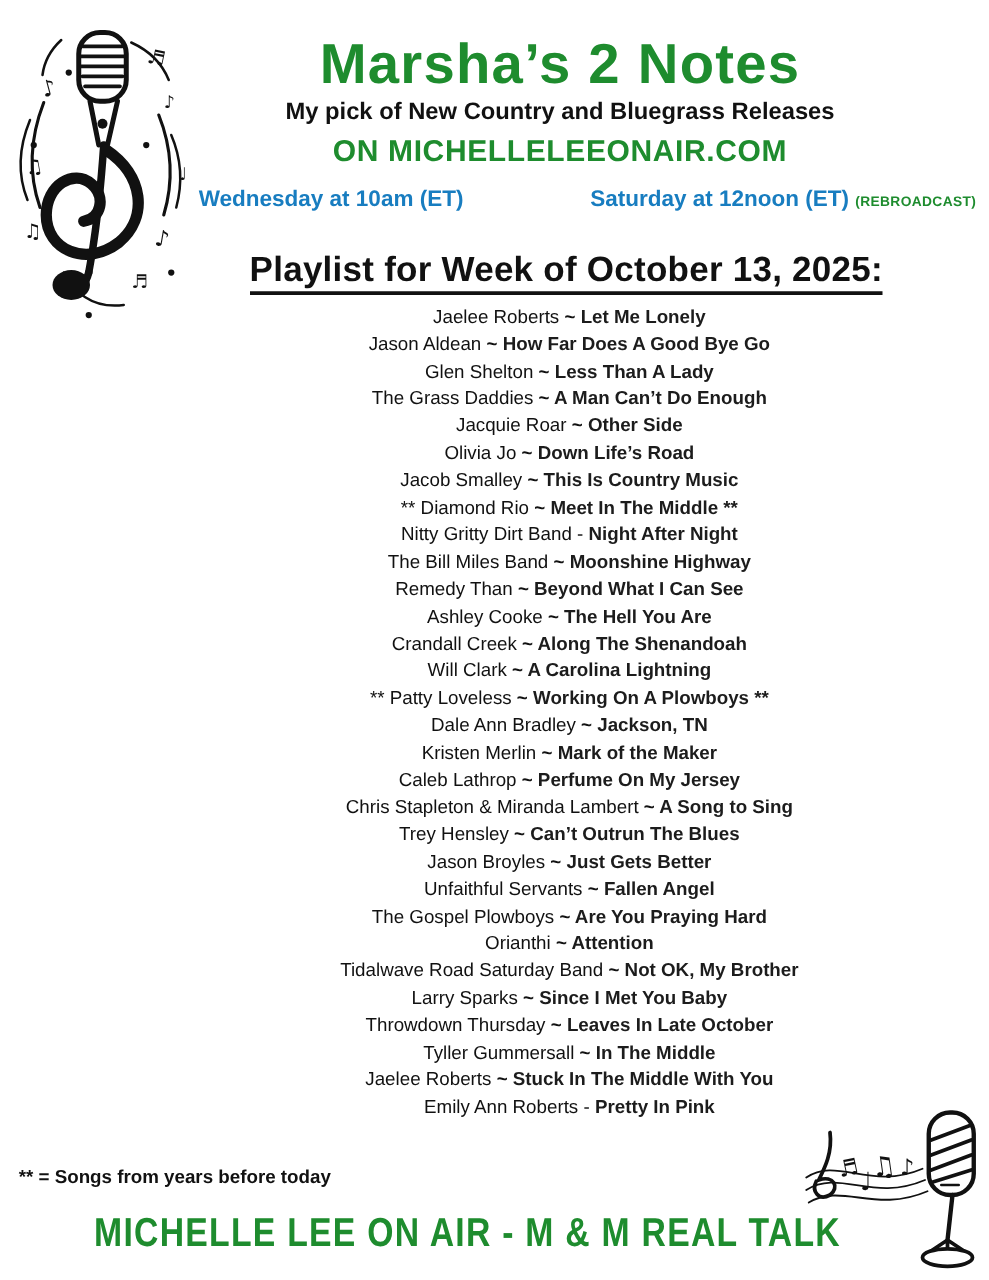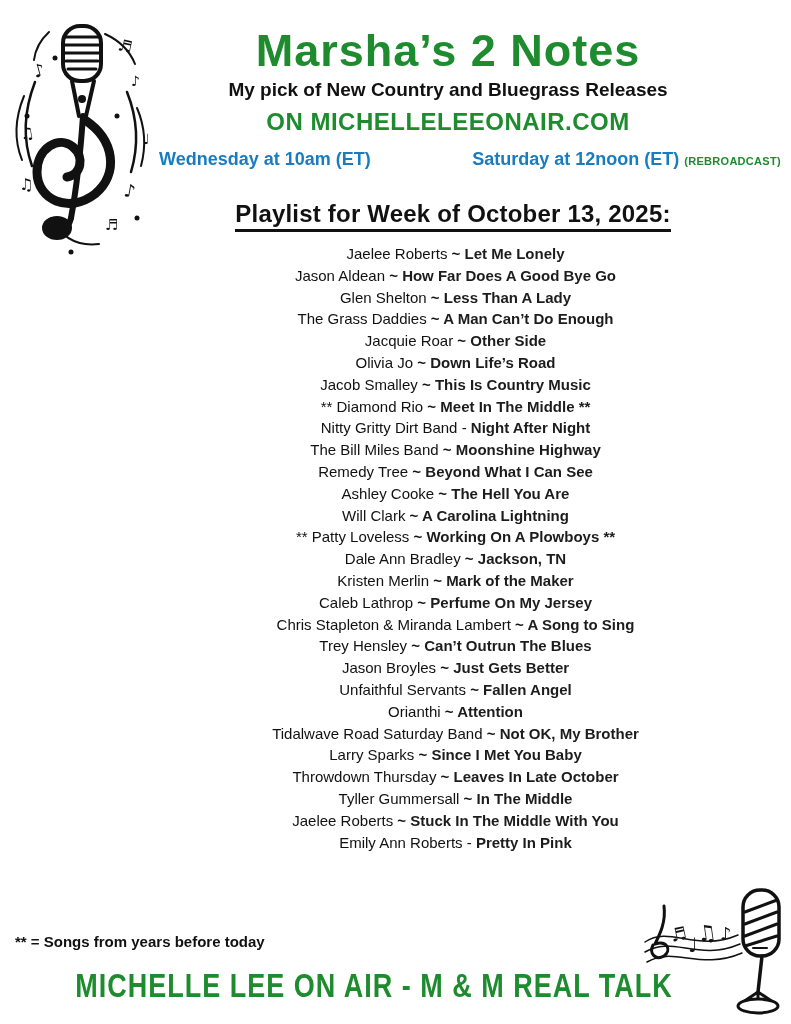--- a/index.html
+++ b/index.html
@@ -31,21 +31,21 @@
   .subtitle { font-size: 19px; font-weight: bold; color: var(--ink); margin-top: 3px; }
   .website  { font-size: 24px; font-weight: bold; color: var(--green); margin-top: 7px; letter-spacing: 0.5px; }
   .schedule { display: flex; margin-top: 13px; font-weight: bold; color: var(--blue); font-size: 18px; }
   .schedule .wed { width: 45%; text-align: center; }
   .schedule .sat { width: 55%; text-align: right; white-space: nowrap; }
   .rebroadcast { font-size: 11px; color: var(--green); letter-spacing: 0.3px; }
 
   
   .heading-wrap { position: absolute; left: 115px; top: 200px; width: 676px; text-align: center; }
   .heading {
-    font-size: 24px; font-weight: bold; display: inline-block;
+    font-size: 28px; font-weight: bold; display: inline-block;
     border-bottom: 3px solid var(--ink); padding-bottom: 1px; letter-spacing: 0.2px;
   }
   .playlist { position: absolute; left: 120px; top: 243px; width: 671px; text-align: center; }
   .song-row { font-size: 15px; line-height: 21.8px; white-space: nowrap; }
   .artist { font-weight: normal; }
   .sep { font-weight: bold; }
   .sep.dash { font-weight: normal; }
   .song-title { font-weight: bold; color: #1c1c1c; }
 
   
@@ -121,31 +121,33 @@
     <div class="song-row"><span class="artist">Jaelee Roberts</span><span class="sep"> ~ </span><span class="song-title">Let Me Lonely</span></div>
     <div class="song-row"><span class="artist">Jason Aldean</span><span class="sep"> ~ </span><span class="song-title">How Far Does A Good Bye Go</span></div>
     <div class="song-row"><span class="artist">Glen Shelton</span><span class="sep"> ~ </span><span class="song-title">Less Than A Lady</span></div>
     <div class="song-row"><span class="artist">The Grass Daddies</span><span class="sep"> ~ </span><span class="song-title">A Man Can’t Do Enough</span></div>
     <div class="song-row"><span class="artist">Jacquie Roar</span><span class="sep"> ~ </span><span class="song-title">Other Side</span></div>
     <div class="song-row"><span class="artist">Olivia Jo</span><span class="sep"> ~ </span><span class="song-title">Down Life’s Road</span></div>
     <div class="song-row"><span class="artist">Jacob Smalley</span><span class="sep"> ~ </span><span class="song-title">This Is Country Music</span></div>
     <div class="song-row"><span class="artist">** Diamond Rio</span><span class="sep"> ~ </span><span class="song-title">Meet In The Middle **</span></div>
     <div class="song-row"><span class="artist">Nitty Gritty Dirt Band</span><span class="sep dash"> - </span><span class="song-title">Night After Night</span></div>
     <div class="song-row"><span class="artist">The Bill Miles Band</span><span class="sep"> ~ </span><span class="song-title">Moonshine Highway</span></div>
-    <div class="song-row"><span class="artist">Remedy Tree</span><span class="sep"> ~ </span><span class="song-title">Beyond What I Can See</span></div>
+    <div class="song-row"><span class="artist">Remedy Than</span><span class="sep"> ~ </span><span class="song-title">Beyond What I Can See</span></div>
     <div class="song-row"><span class="artist">Ashley Cooke</span><span class="sep"> ~ </span><span class="song-title">The Hell You Are</span></div>
+    <div class="song-row"><span class="artist">Crandall Creek</span><span class="sep"> ~ </span><span class="song-title">Along The Shenandoah</span></div>
     <div class="song-row"><span class="artist">Will Clark</span><span class="sep"> ~ </span><span class="song-title">A Carolina Lightning</span></div>
     <div class="song-row"><span class="artist">** Patty Loveless</span><span class="sep"> ~ </span><span class="song-title">Working On A Plowboys **</span></div>
     <div class="song-row"><span class="artist">Dale Ann Bradley</span><span class="sep"> ~ </span><span class="song-title">Jackson, TN</span></div>
     <div class="song-row"><span class="artist">Kristen Merlin</span><span class="sep"> ~ </span><span class="song-title">Mark of the Maker</span></div>
     <div class="song-row"><span class="artist">Caleb Lathrop</span><span class="sep"> ~ </span><span class="song-title">Perfume On My Jersey</span></div>
     <div class="song-row"><span class="artist">Chris Stapleton &amp; Miranda Lambert</span><span class="sep"> ~ </span><span class="song-title">A Song to Sing</span></div>
     <div class="song-row"><span class="artist">Trey Hensley</span><span class="sep"> ~ </span><span class="song-title">Can’t Outrun The Blues</span></div>
     <div class="song-row"><span class="artist">Jason Broyles</span><span class="sep"> ~ </span><span class="song-title">Just Gets Better</span></div>
     <div class="song-row"><span class="artist">Unfaithful Servants</span><span class="sep"> ~ </span><span class="song-title">Fallen Angel</span></div>
+    <div class="song-row"><span class="artist">The Gospel Plowboys</span><span class="sep"> ~ </span><span class="song-title">Are You Praying Hard</span></div>
     <div class="song-row"><span class="artist">Orianthi</span><span class="sep"> ~ </span><span class="song-title">Attention</span></div>
     <div class="song-row"><span class="artist">Tidalwave Road Saturday Band</span><span class="sep"> ~ </span><span class="song-title">Not OK, My Brother</span></div>
     <div class="song-row"><span class="artist">Larry Sparks</span><span class="sep"> ~ </span><span class="song-title">Since I Met You Baby</span></div>
     <div class="song-row"><span class="artist">Throwdown Thursday</span><span class="sep"> ~ </span><span class="song-title">Leaves In Late October</span></div>
     <div class="song-row"><span class="artist">Tyller Gummersall</span><span class="sep"> ~ </span><span class="song-title">In The Middle</span></div>
     <div class="song-row"><span class="artist">Jaelee Roberts</span><span class="sep"> ~ </span><span class="song-title">Stuck In The Middle With You</span></div>
     <div class="song-row"><span class="artist">Emily Ann Roberts</span><span class="sep dash"> - </span><span class="song-title">Pretty In Pink</span></div>
   </div>
 
 <div class="footnote">** = Songs from years before today</div>

